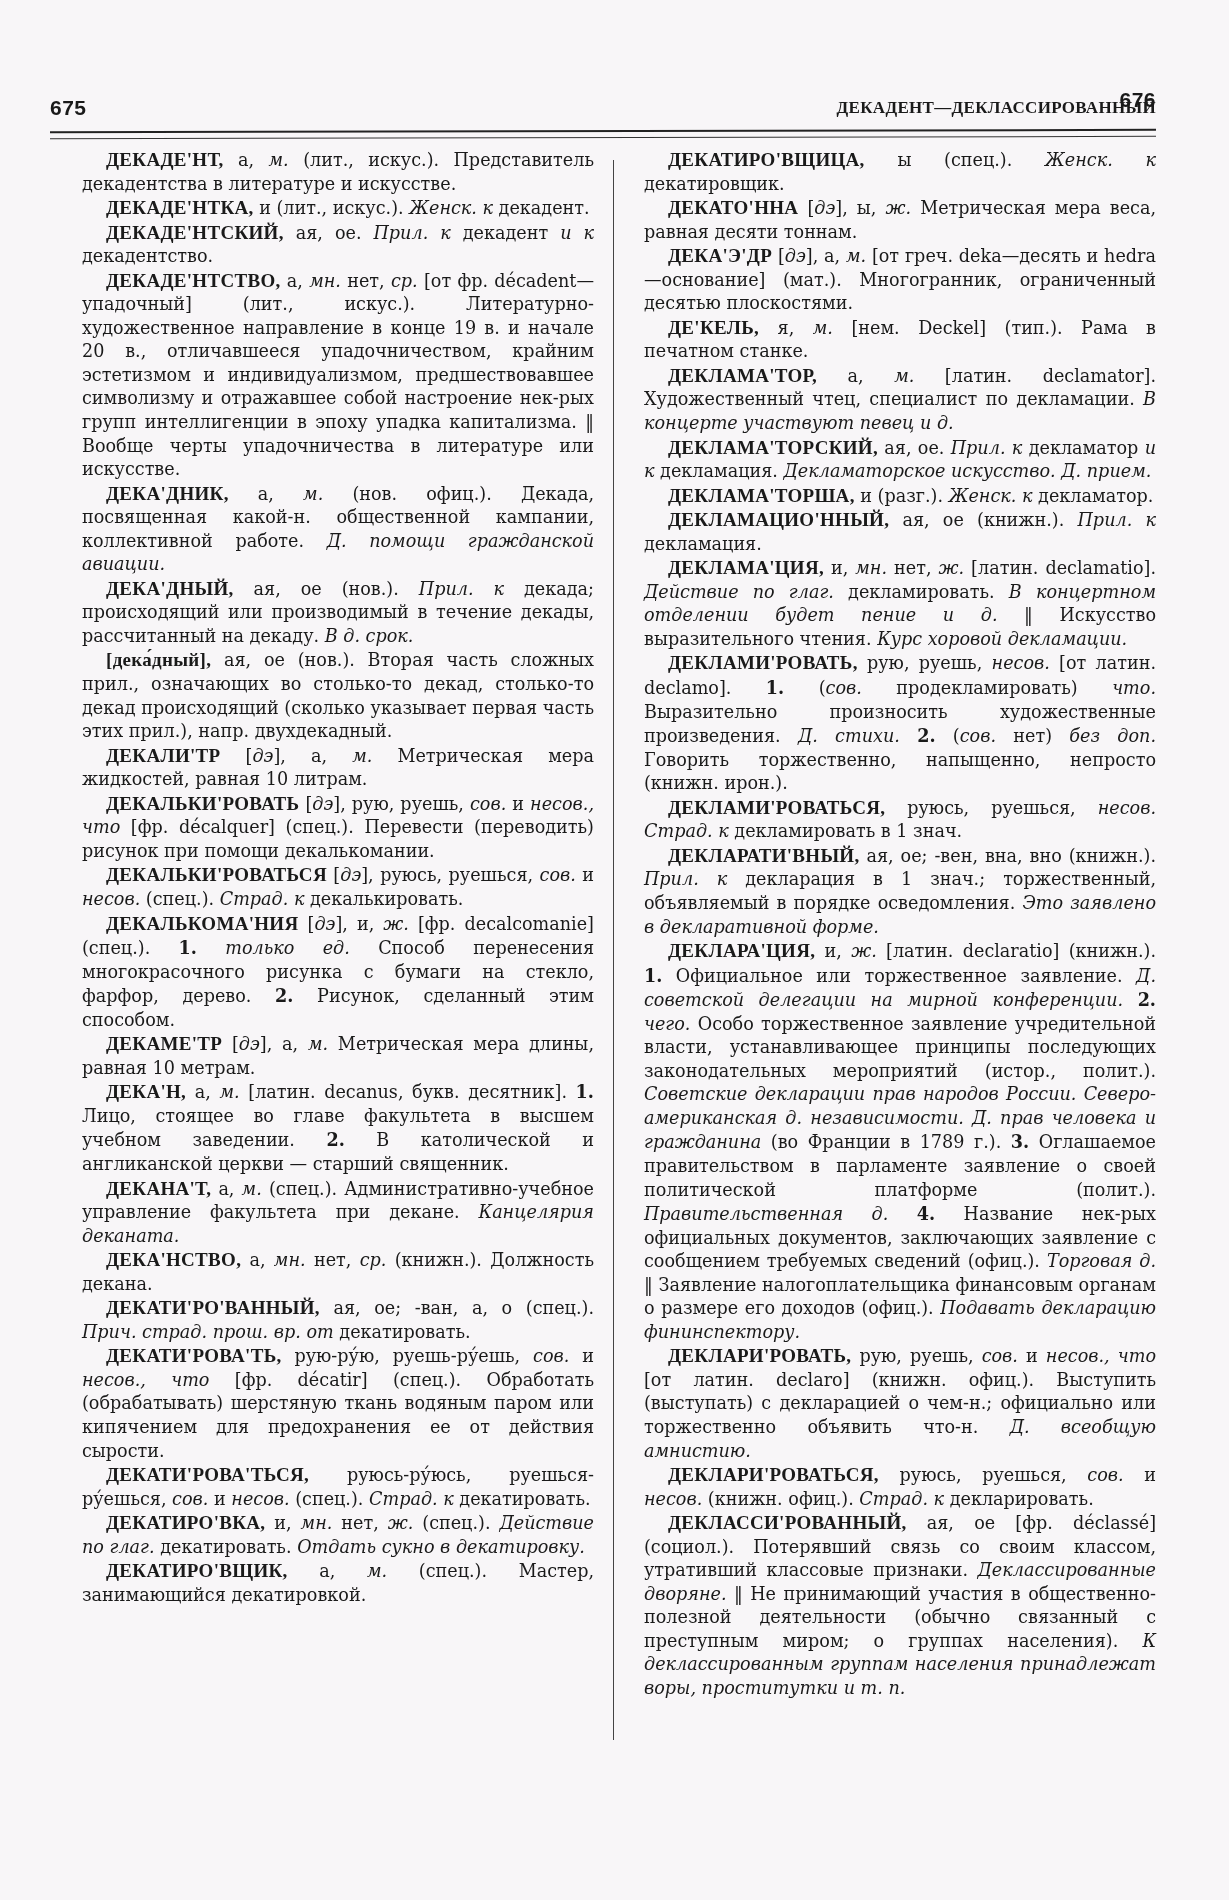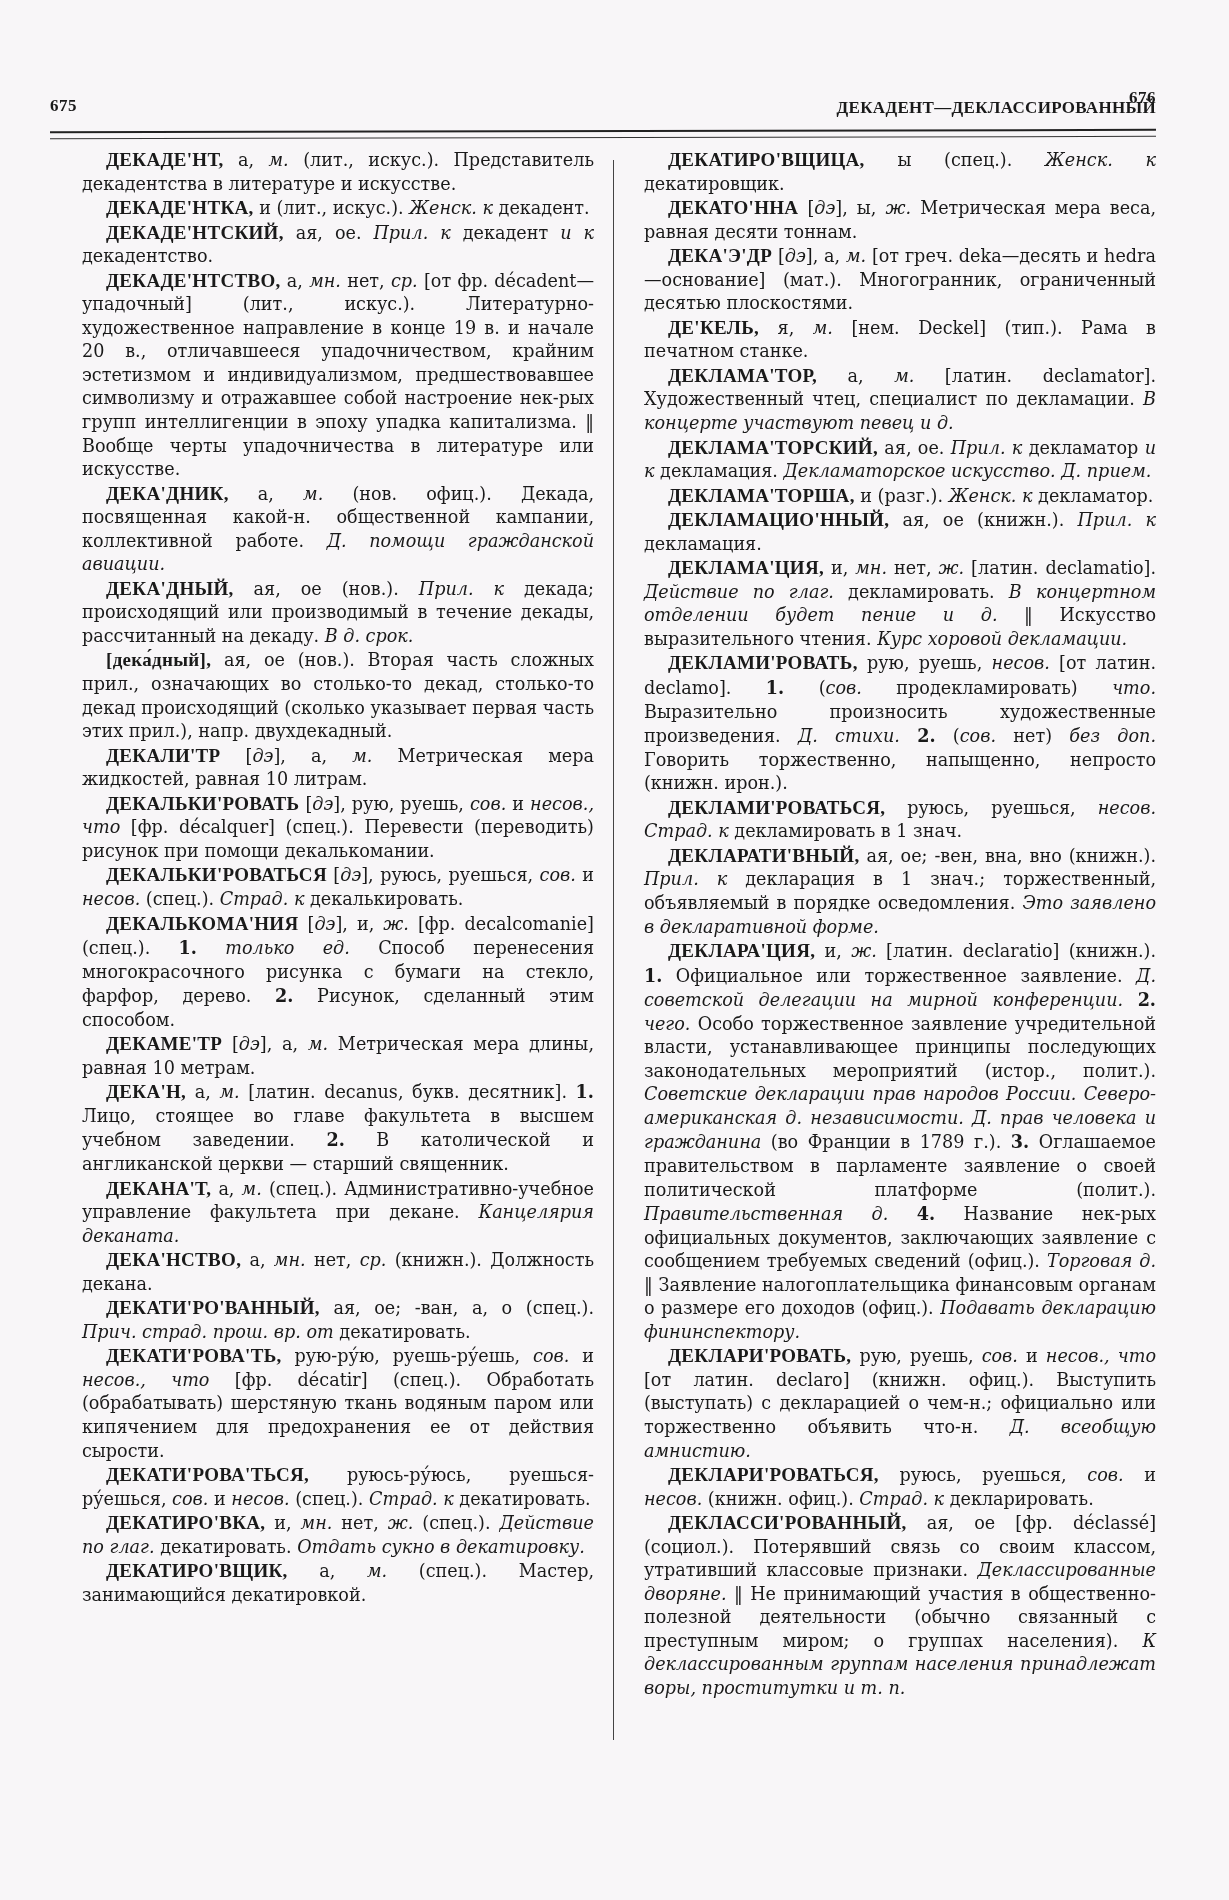--- a/index.html
+++ b/index.html
@@ -9,22 +9,22 @@
     color: #1a1a1a;
     font-family: "DejaVu Serif", "Liberation Serif", serif;
     position: relative;
     overflow: hidden;
   }
   .page-header {
     position: absolute; left: 50px; top: 88px; width: 1106px; height: 36px;
   }
   .page-num {
     position: absolute; top: 0;
-    font-family: Liberation Serif, serif;
-    font-weight: bold; font-size: 17px; letter-spacing: 0.5px;
+    font-family: Liberation Sans, sans-serif;
+    font-weight: bold; font-size: 21px; letter-spacing: 0.5px;
   }
   .page-num.left { left: 0; top: 8px; }
   .page-num.right { right: 0; top: 0; margin-left: 32px; }
   .running-head {
     position: absolute; left: 0; right: 0; top: 10px; text-align: right;
     font-family: "Liberation Serif", serif; font-weight: bold; font-size: 17px;
     letter-spacing: 0.3px;
   }
   .rule {
     position: absolute; left: 50px; width: 1106px; top: 130px; height: 5px;

